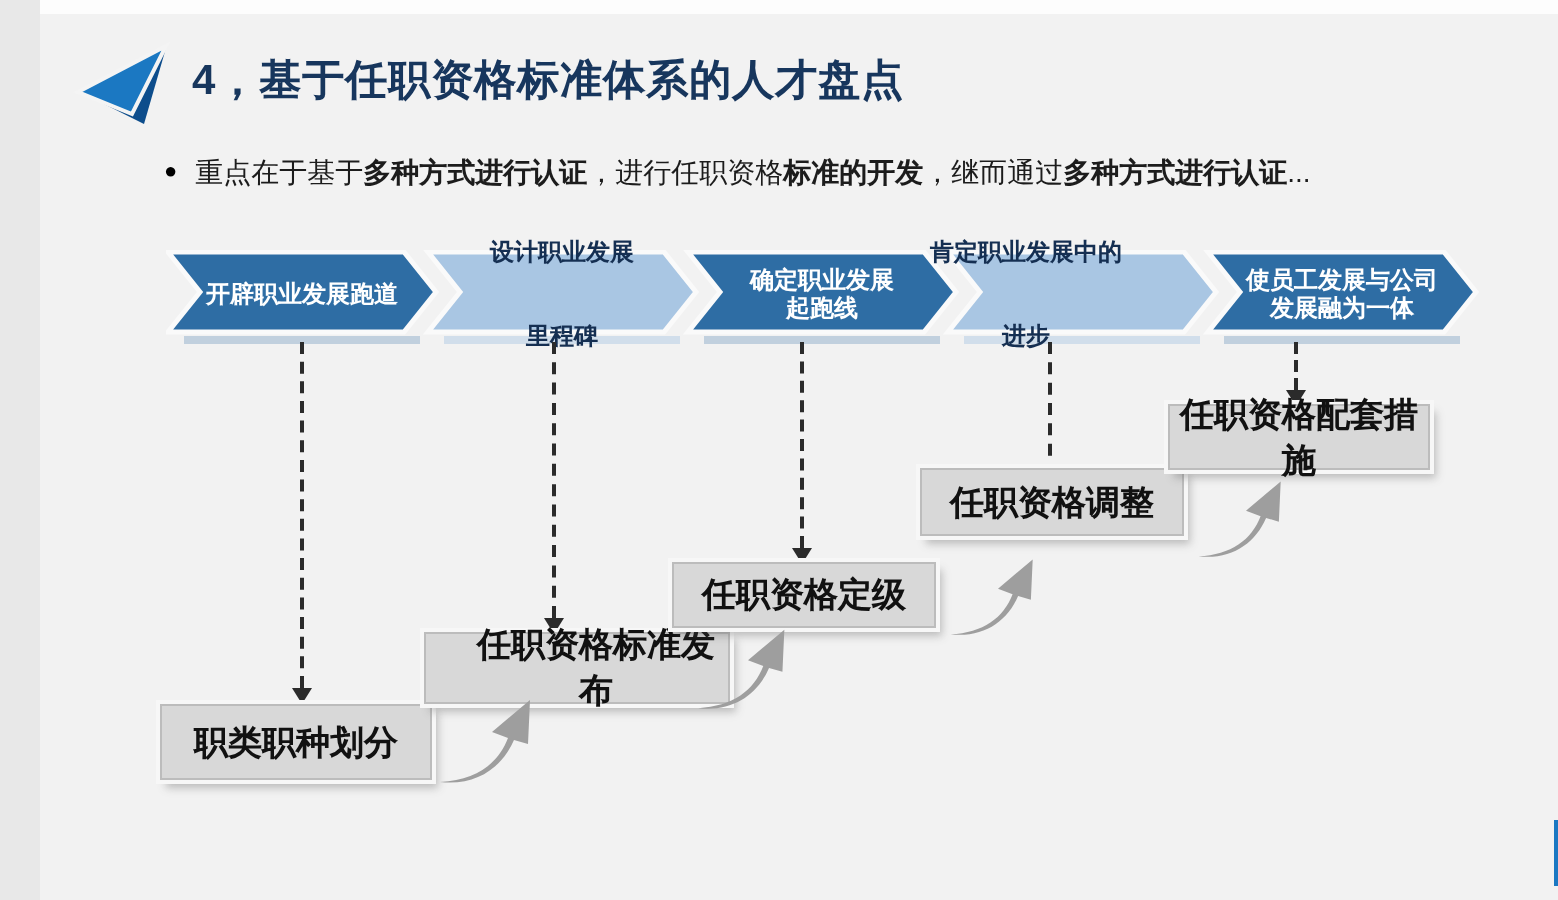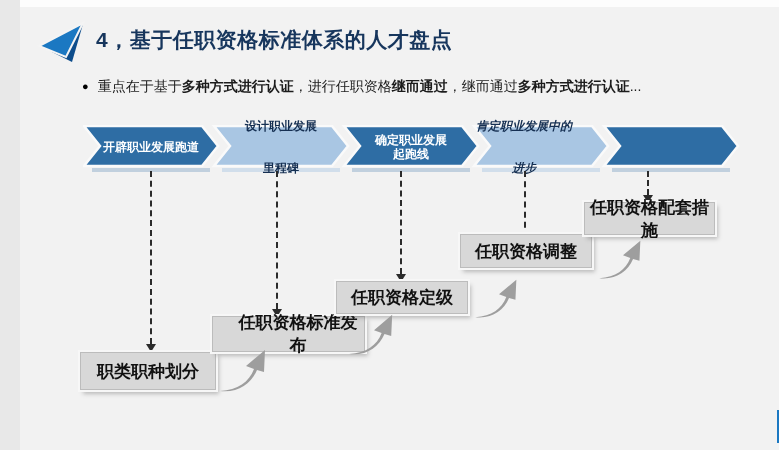--- a/index.html
+++ b/index.html
@@ -84,21 +84,21 @@
   <div id="top-strip"></div>
 
   <svg id="title-icon" viewBox="0 0 50 45">
     <path d="M47 5 L16 33 L36 43 Z" fill="var(--icon_dark)"></path>
     <path d="M47 4 L3 27 L30 38 Z" fill="var(--accent_blue)" stroke="#f4f4f4" stroke-width="2"></path>
   </svg>
   <div id="page-title">4，基于任职资格标准体系的人才盘点</div>
 
   <div id="bullet-row">
     <span id="bullet-marker">●</span>
-    <span id="bullet-text"><span>重点在于基于</span><span style="font-weight: 700;">多种方式进行认证</span><span>，进行任职资格</span><span style="font-weight: 700;">继而通过</span><span>，继而通过</span><span style="font-weight: 700;">多种方式进行认证</span><span>...</span></span>
+    <span id="bullet-text"><span>重点在于基于</span><span style="font-weight: 700;">多种方式进行认证</span><span>，进行任职资格</span><span style="font-weight: 700;">标准的开发</span><span>，继而通过</span><span style="font-weight: 700;">多种方式进行认证</span><span>...</span></span>
   </div>
 
   <svg id="chevron-svg" width="658" height="48" viewBox="0 0 658 48">
     <g transform="translate(1,1)">
       <path fill="var(--chevron_dark)" stroke="#fafafa" stroke-width="2.5" d="M0 0 L118 0 L134 20 L118 40 L0 40 L16 20 Z"></path>
       <path fill="var(--chevron_light)" stroke="#fafafa" stroke-width="2.5" d="M130 0 L248 0 L264 20 L248 40 L130 40 L146 20 Z"></path>
       <path fill="var(--chevron_dark)" stroke="#fafafa" stroke-width="2.5" d="M260 0 L378 0 L394 20 L378 40 L260 40 L276 20 Z"></path>
       <path fill="var(--chevron_light)" stroke="#fafafa" stroke-width="2.5" d="M390 0 L508 0 L524 20 L508 40 L390 40 L406 20 Z"></path>
       <path fill="var(--chevron_dark)" stroke="#fafafa" stroke-width="2.5" d="M520 0 L638 0 L654 20 L638 40 L520 40 L536 20 Z"></path>
 
@@ -115,23 +115,27 @@
       <span></span>
   </div>
   <div class="chevron-label light" style="left:204px;">
     <span>设计职业发展</span>
       <span>里程碑</span>
   </div>
   <div class="chevron-label dark" style="left:334px;">
     <span>确定职业发展</span>
       <span>起跑线</span>
   </div>
-  <div class="chevron-label light" style="left:447px;font-style:italic;">
+  <div class="chevron-label light" style="left:436px;">
     <span>肯定职业发展中的</span>
       <span>进步</span>
+  </div>
+  <div class="chevron-label dark" style="left:594px;">
+    <span>使员工发展与公司</span>
+      <span>发展融为一体</span>
   </div>
 
   <div class="connector" style="left:130px;top:171px;height:173px;">
       <div class="arrowhead"></div>
     </div>
   <div class="connector" style="left:256px;top:171px;height:138px;">
       <div class="arrowhead"></div>
     </div>
   <div class="connector" style="left:380px;top:171px;height:103px;">
       <div class="arrowhead"></div>

